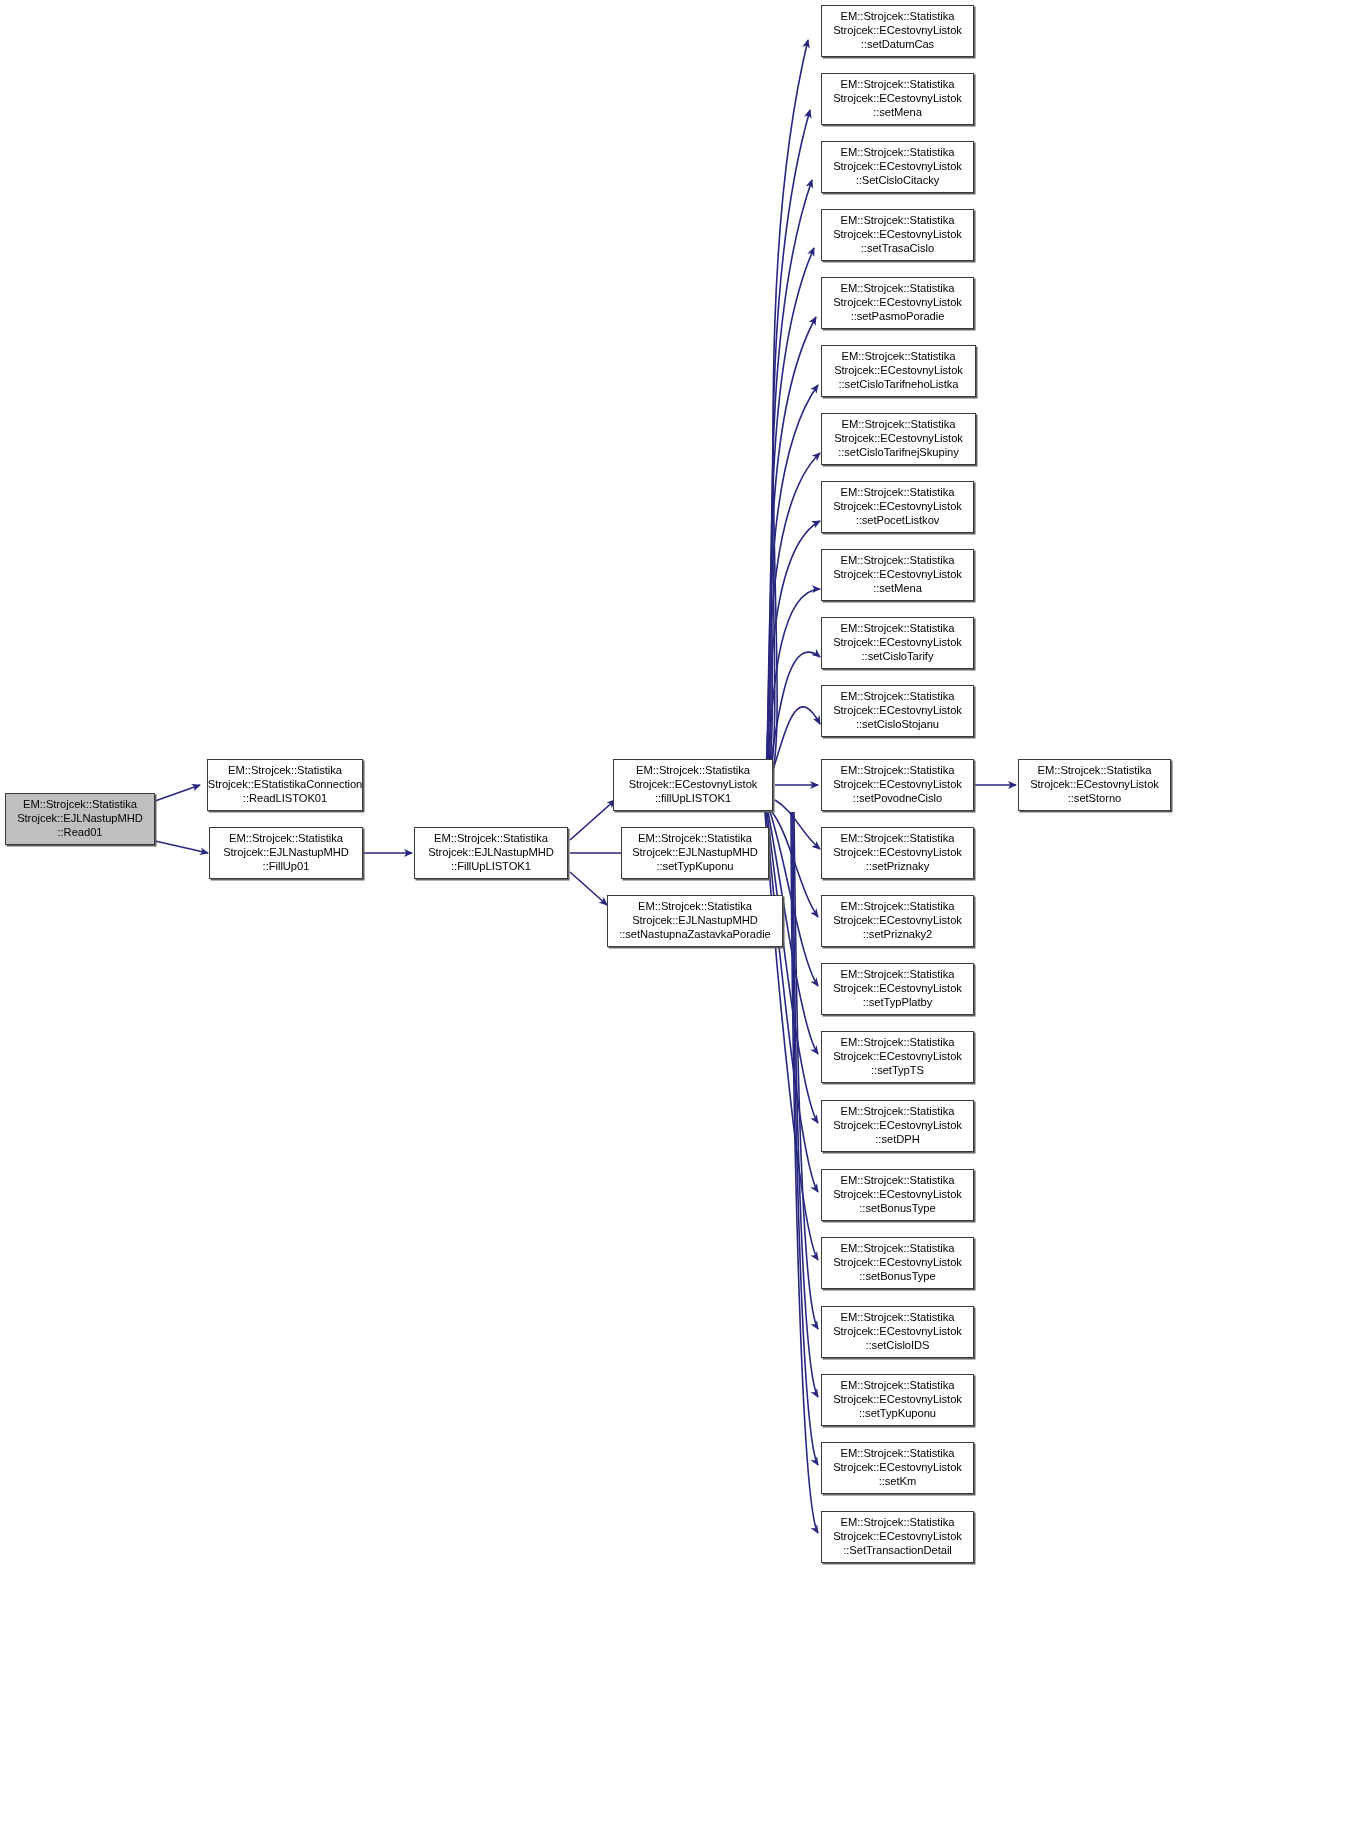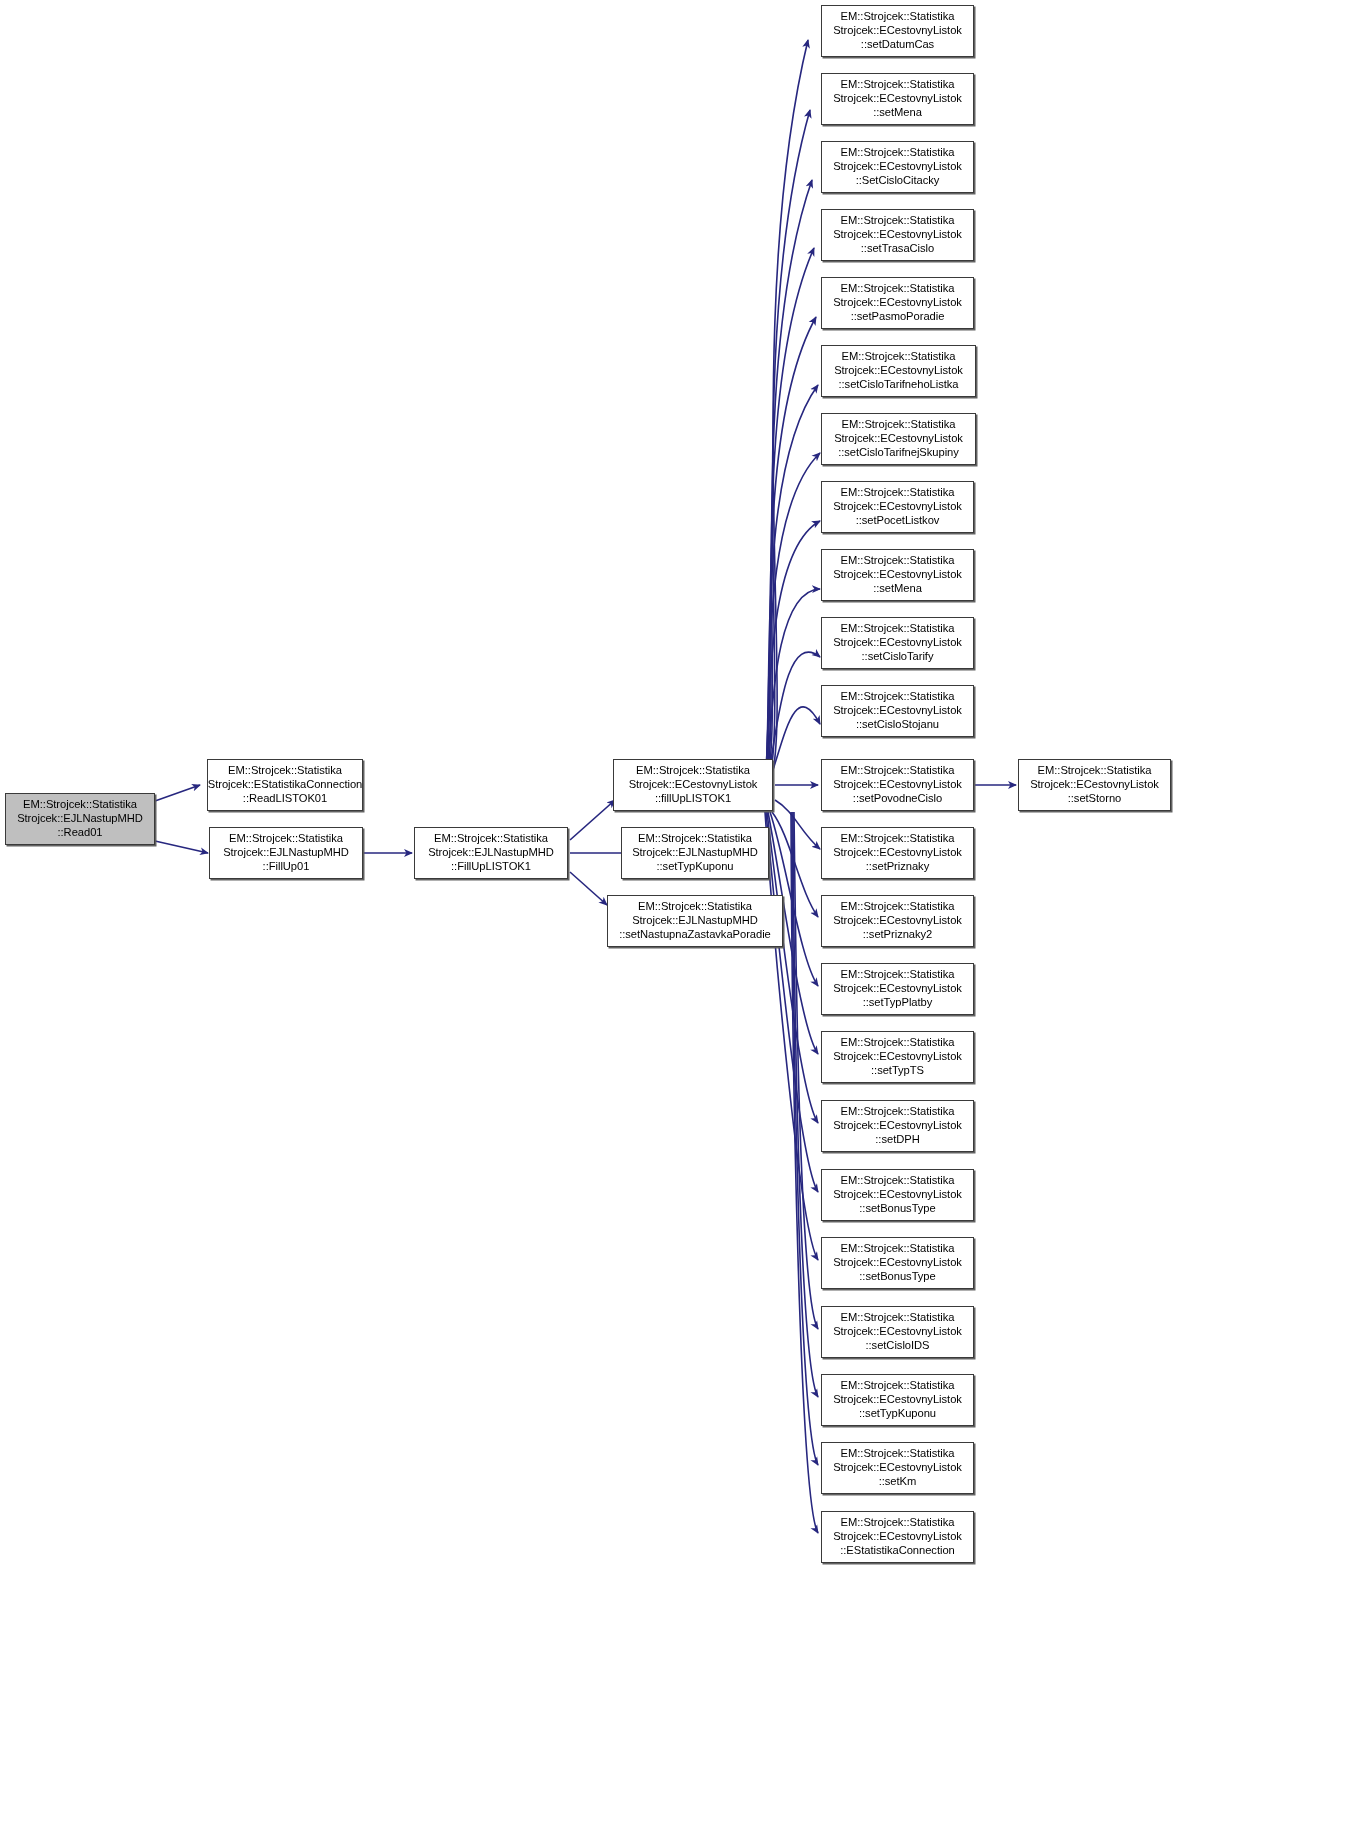--- a/index.html
+++ b/index.html
@@ -279,16 +279,16 @@
 
   <div class="node" style="left:821px; top:1442px; width:153px; height:52px;">
     <span class="ln">EM::Strojcek::Statistika</span>
     <span class="ln">Strojcek::ECestovnyListok</span>
     <span class="ln">::setKm</span>
   </div>
 
   <div class="node" style="left:821px; top:1511px; width:153px; height:52px;">
     <span class="ln">EM::Strojcek::Statistika</span>
     <span class="ln">Strojcek::ECestovnyListok</span>
-    <span class="ln">::EStatistikaConnection</span>
+    <span class="ln">::SetTransactionDetail</span>
   </div>
 
 </div>
 
 </body></html>

